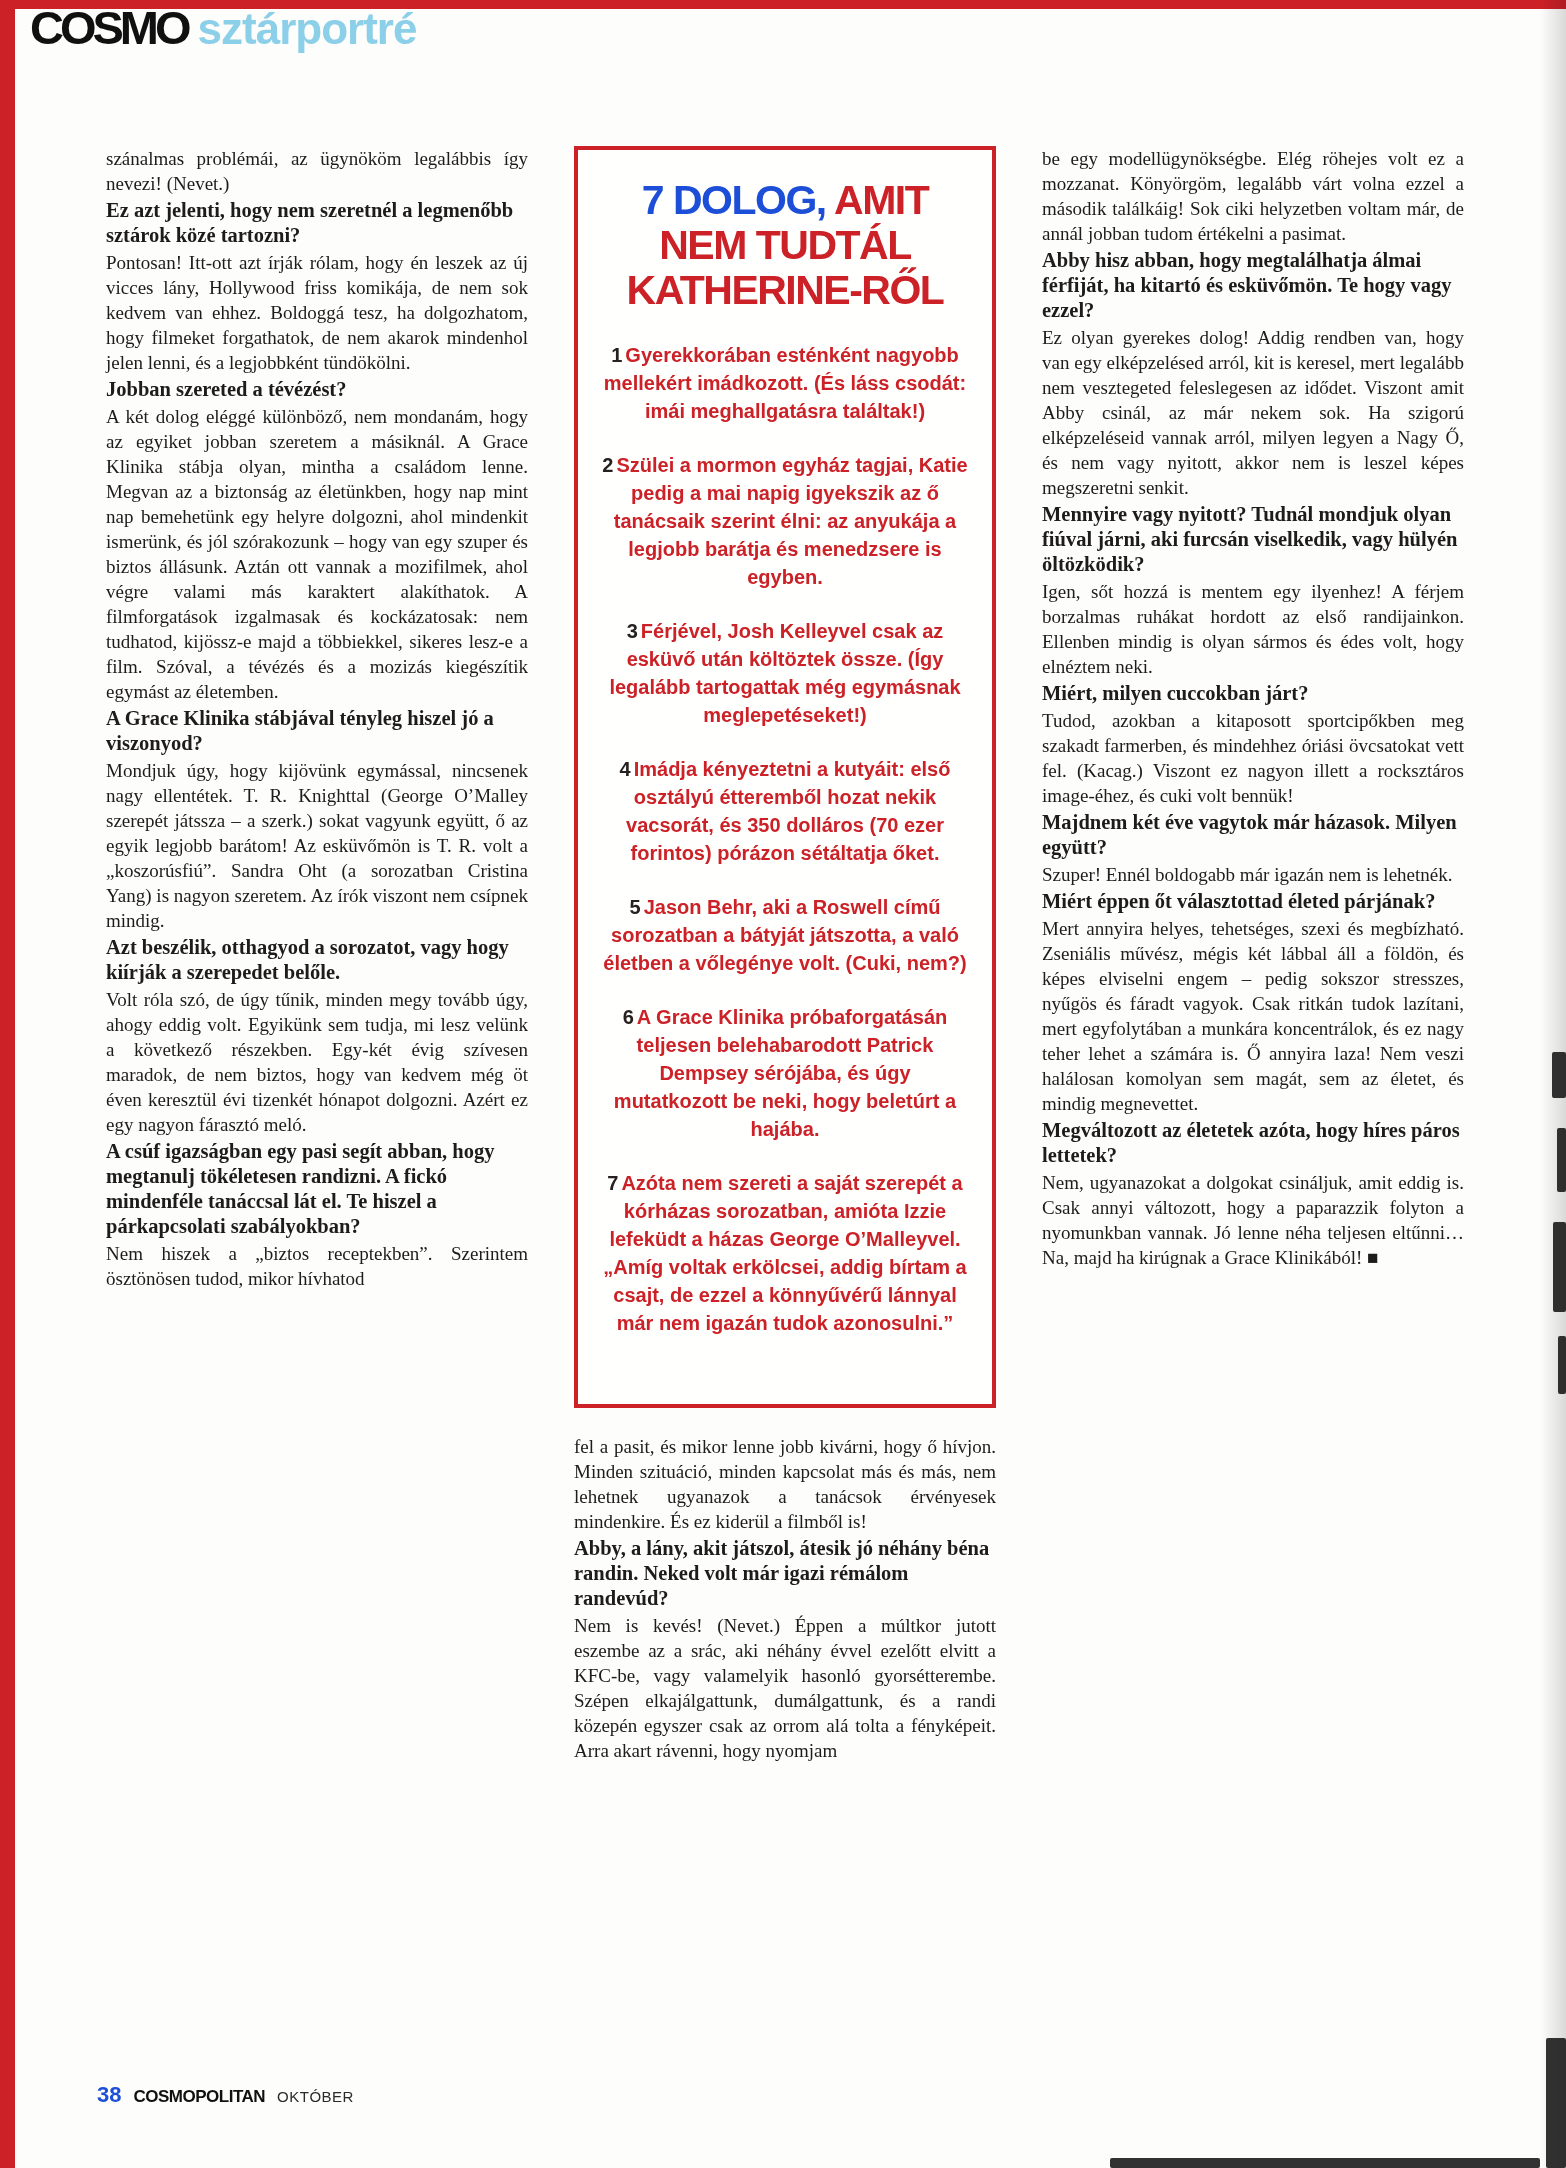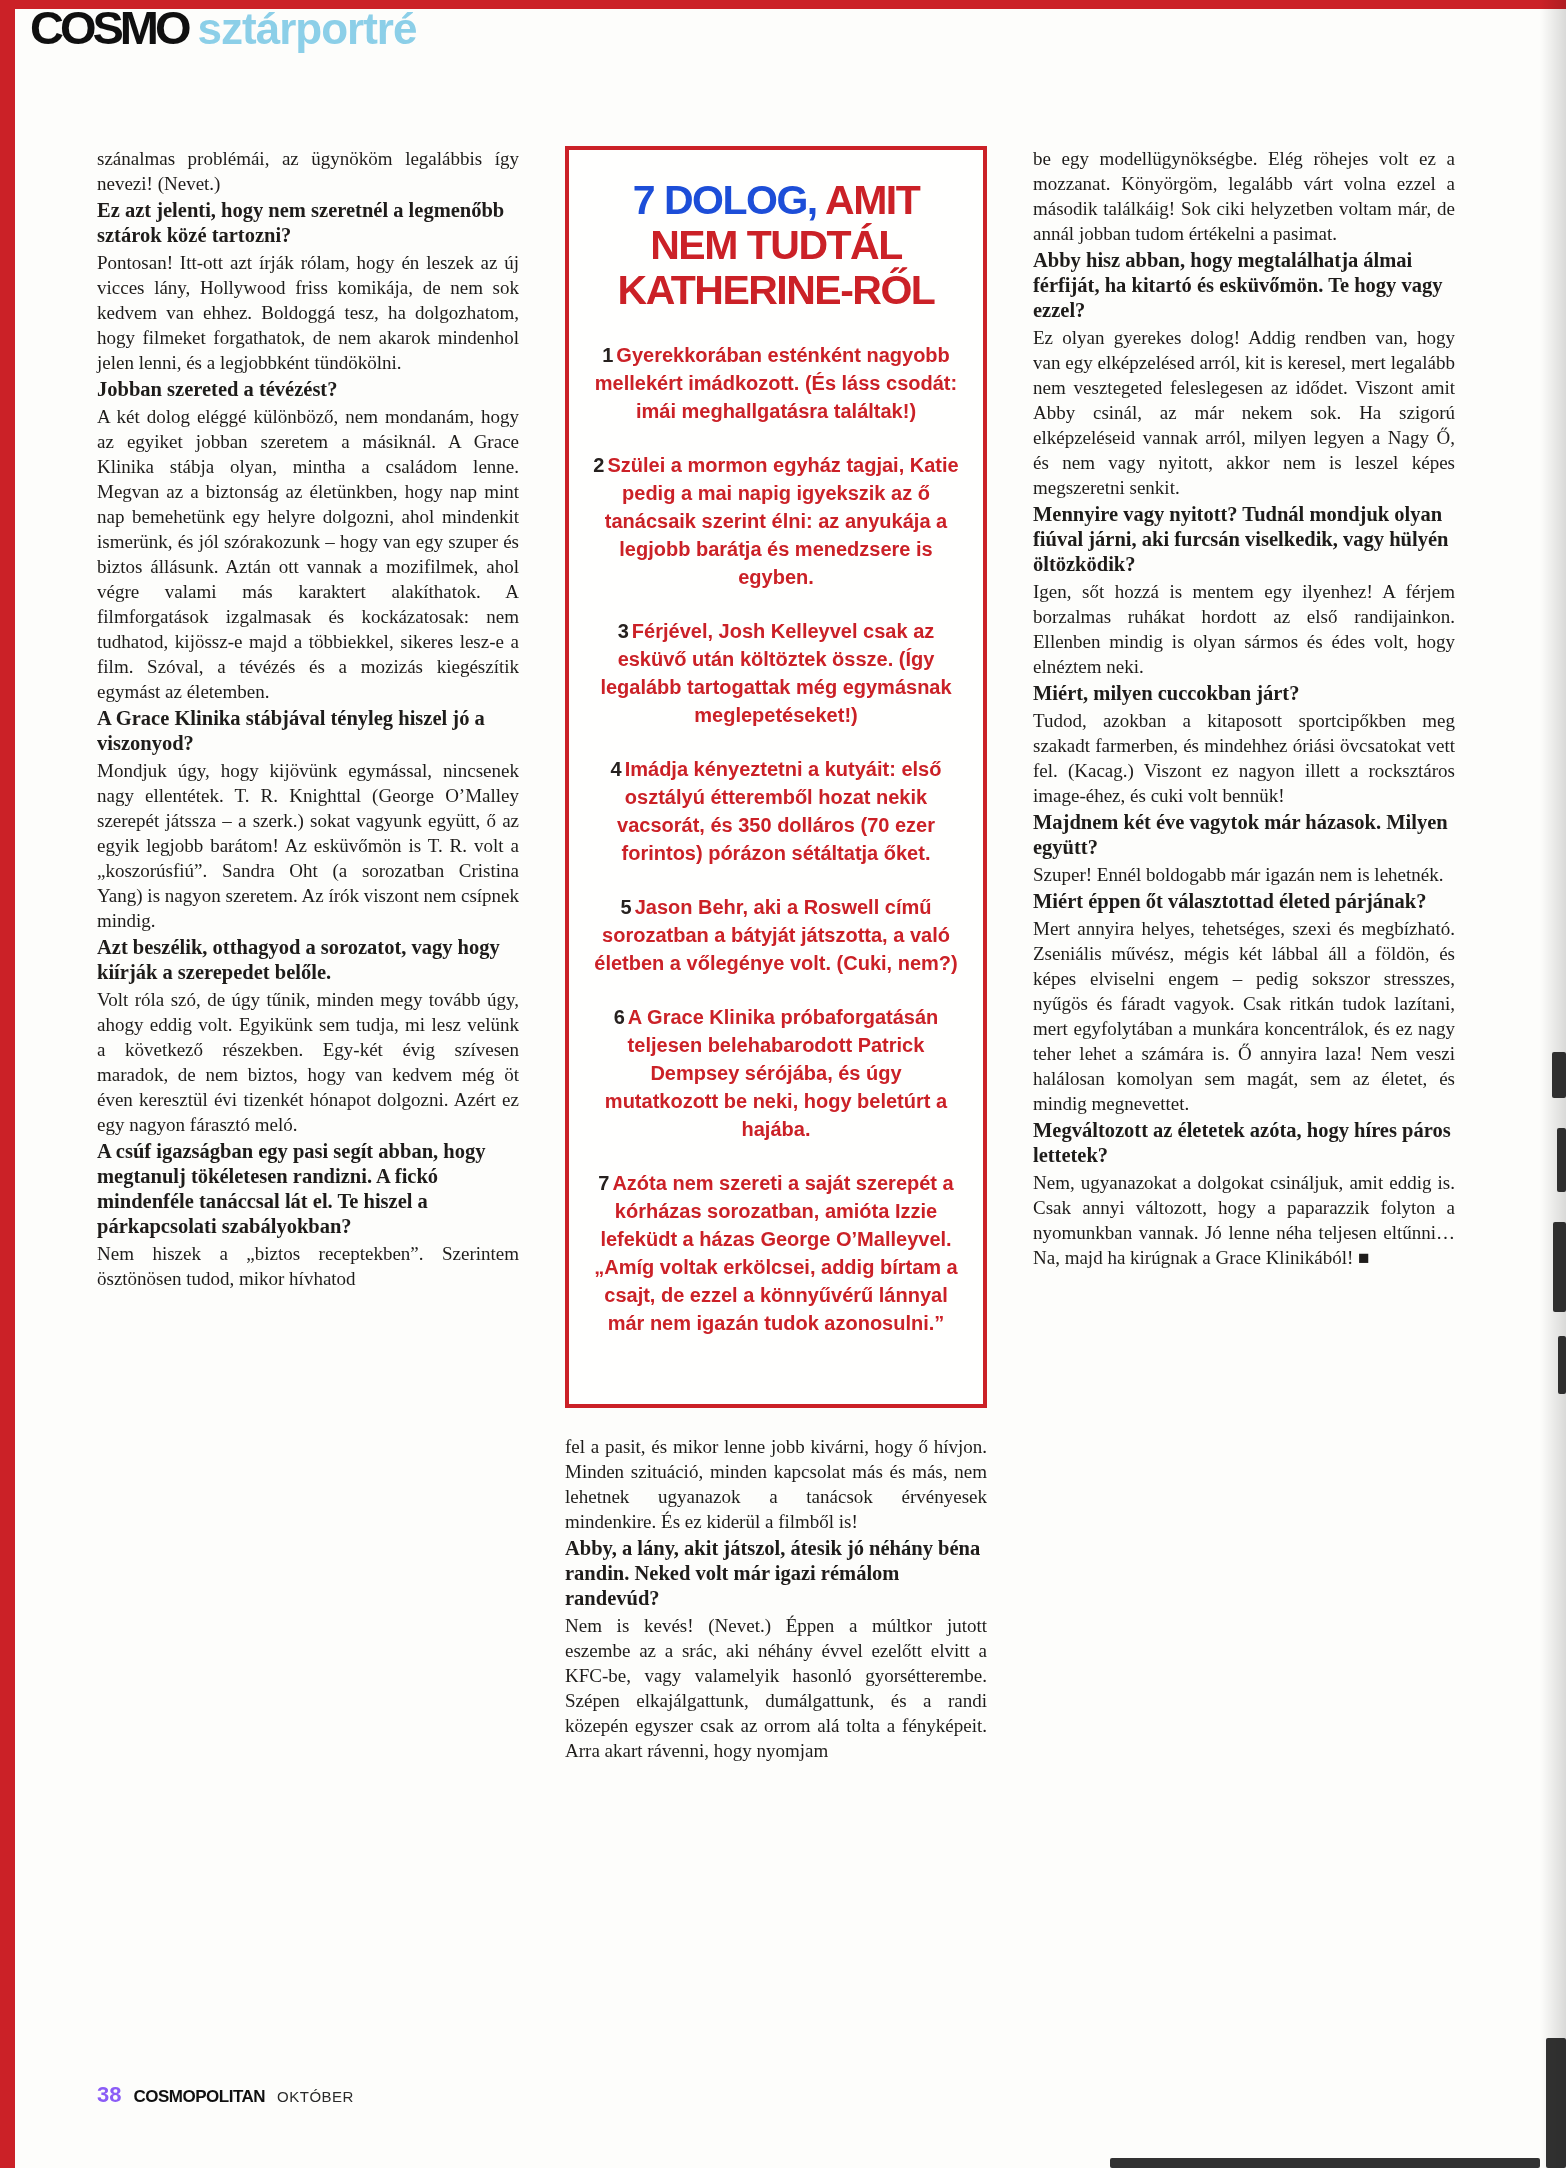--- a/index.html
+++ b/index.html
@@ -25,21 +25,21 @@
     background:linear-gradient(to right, rgba(0,0,0,0), rgba(0,0,0,0.14));}
 
   
   .masthead{position:absolute;left:30px;top:0;display:flex;align-items:baseline;}
   .brand{font-family:"Liberation Sans",sans-serif;font-weight:bold;font-size:47px;
     letter-spacing:-4px;color:#101010;}
   .section{font-family:"Liberation Sans",sans-serif;font-weight:bold;font-size:44px;
     letter-spacing:-1px;color:var(--brand-blue);margin-left:10px;}
 
   
-  .columns{position:absolute;left:97px;top:146px;width:1358px;
+  .columns{position:absolute;left:106px;top:146px;width:1358px;
     display:flex;gap:46px;align-items:flex-start;}
   .col{flex:1;min-width:0;}
   .a{font-size:19px;line-height:25px;margin:0 0 2px;text-align:justify;}
   .q{font-family:"Liberation Serif",serif;font-weight:bold;font-size:20.5px;
     line-height:25px;margin:2px 0;text-align:left;}
 
   
   .factbox{border:4px solid var(--accent-red);background:#fffffe;
     padding:28px 22px 24px;min-height:1262px;}
   .factbox-title{margin:0 0 28px;text-align:center;
@@ -51,21 +51,21 @@
   .fact{font-family:"Liberation Sans",sans-serif;font-weight:bold;
     font-size:20px;line-height:28px;color:var(--accent-red);
     text-align:center;margin:9px 0 26px;}
   .fact:last-child{margin-bottom:0;}
   .fact-num{color:#26211f;margin-right:3px;}
   .below-box{margin-top:26px;}
 
   
   .pagefooter{position:absolute;left:97px;top:2082px;display:flex;
     align-items:baseline;gap:12px;font-family:"Liberation Sans",sans-serif;}
-  .pf-num{font-weight:bold;font-size:22px;color:#8b5cf6;}
+  .pf-num{font-weight:bold;font-size:22px;color:#1d4ed8;}
   .pf-brand{font-weight:bold;font-size:17px;letter-spacing:-0.5px;color:#101010;}
   .pf-issue{font-size:15px;letter-spacing:0.5px;color:#2a2a2a;}
 
   
   .artifact{position:absolute;background:#161616;opacity:0.88;border-radius:2px;}
   .art1{right:0;top:1052px;width:14px;height:46px;}
   .art2{right:0;top:1128px;width:9px;height:64px;}
   .art3{right:0;top:1222px;width:13px;height:90px;}
   .art4{right:0;top:1336px;width:8px;height:58px;}
   .art5{right:0;top:2038px;width:20px;height:130px;}

